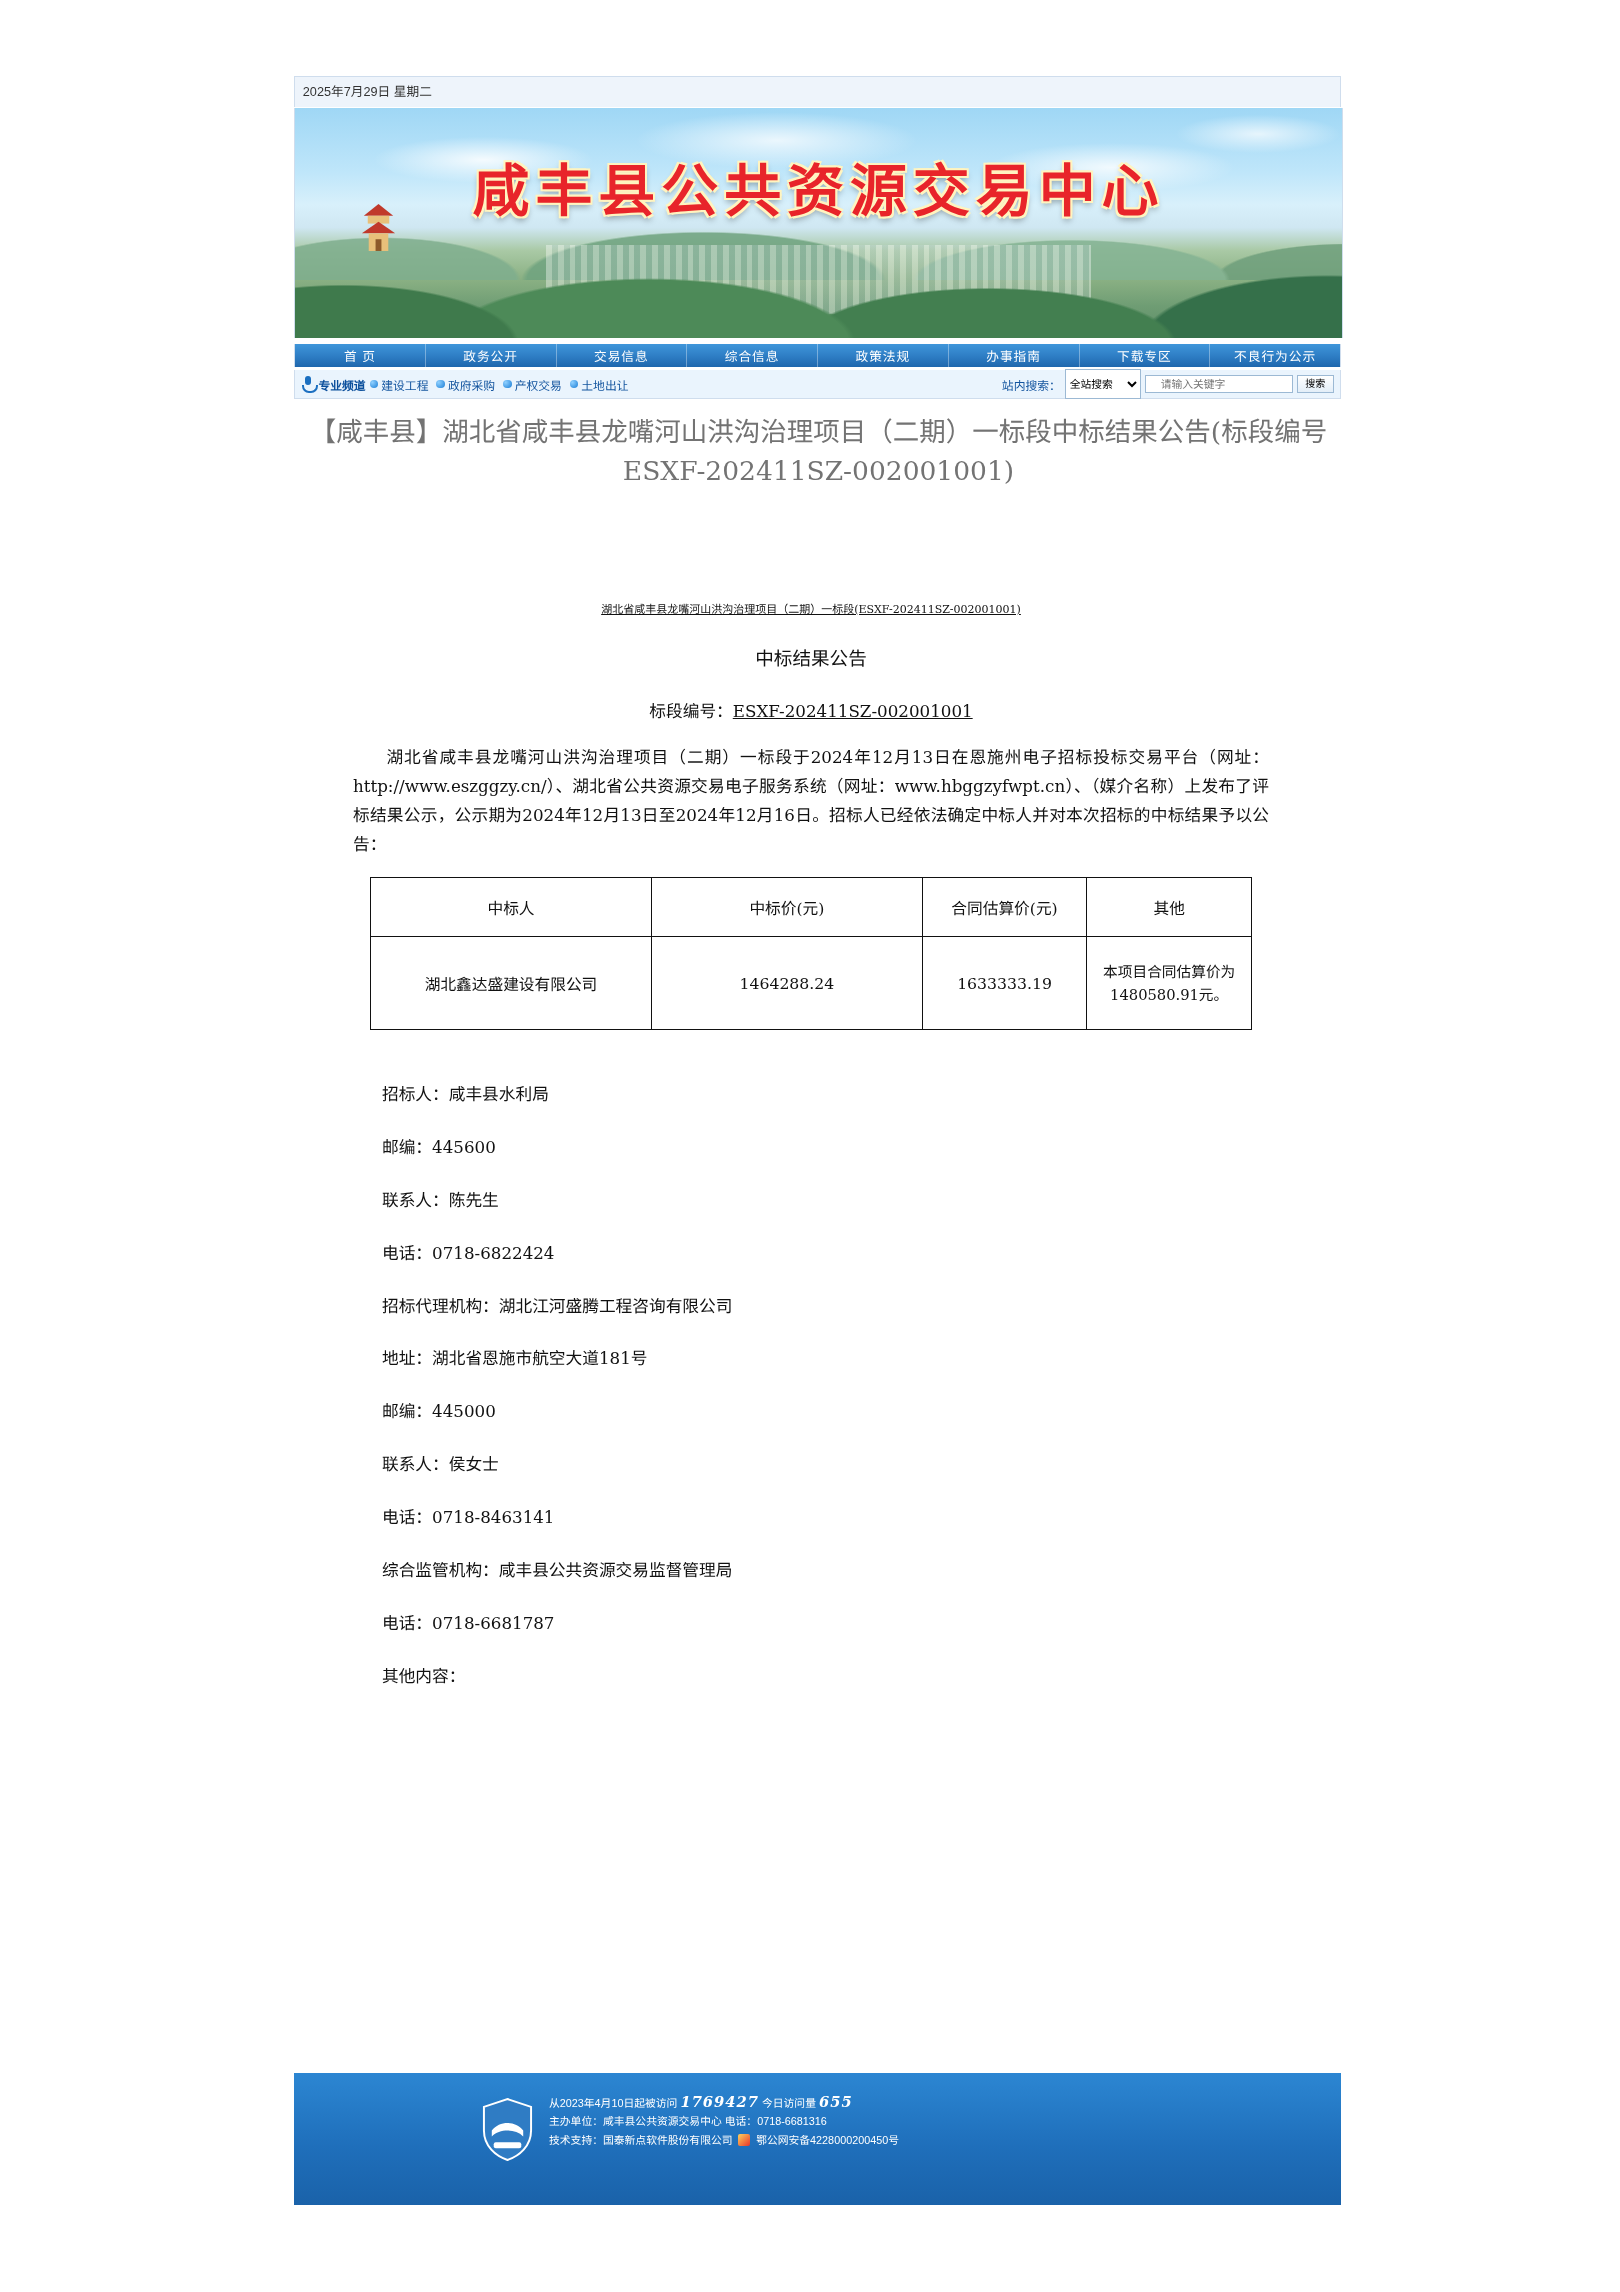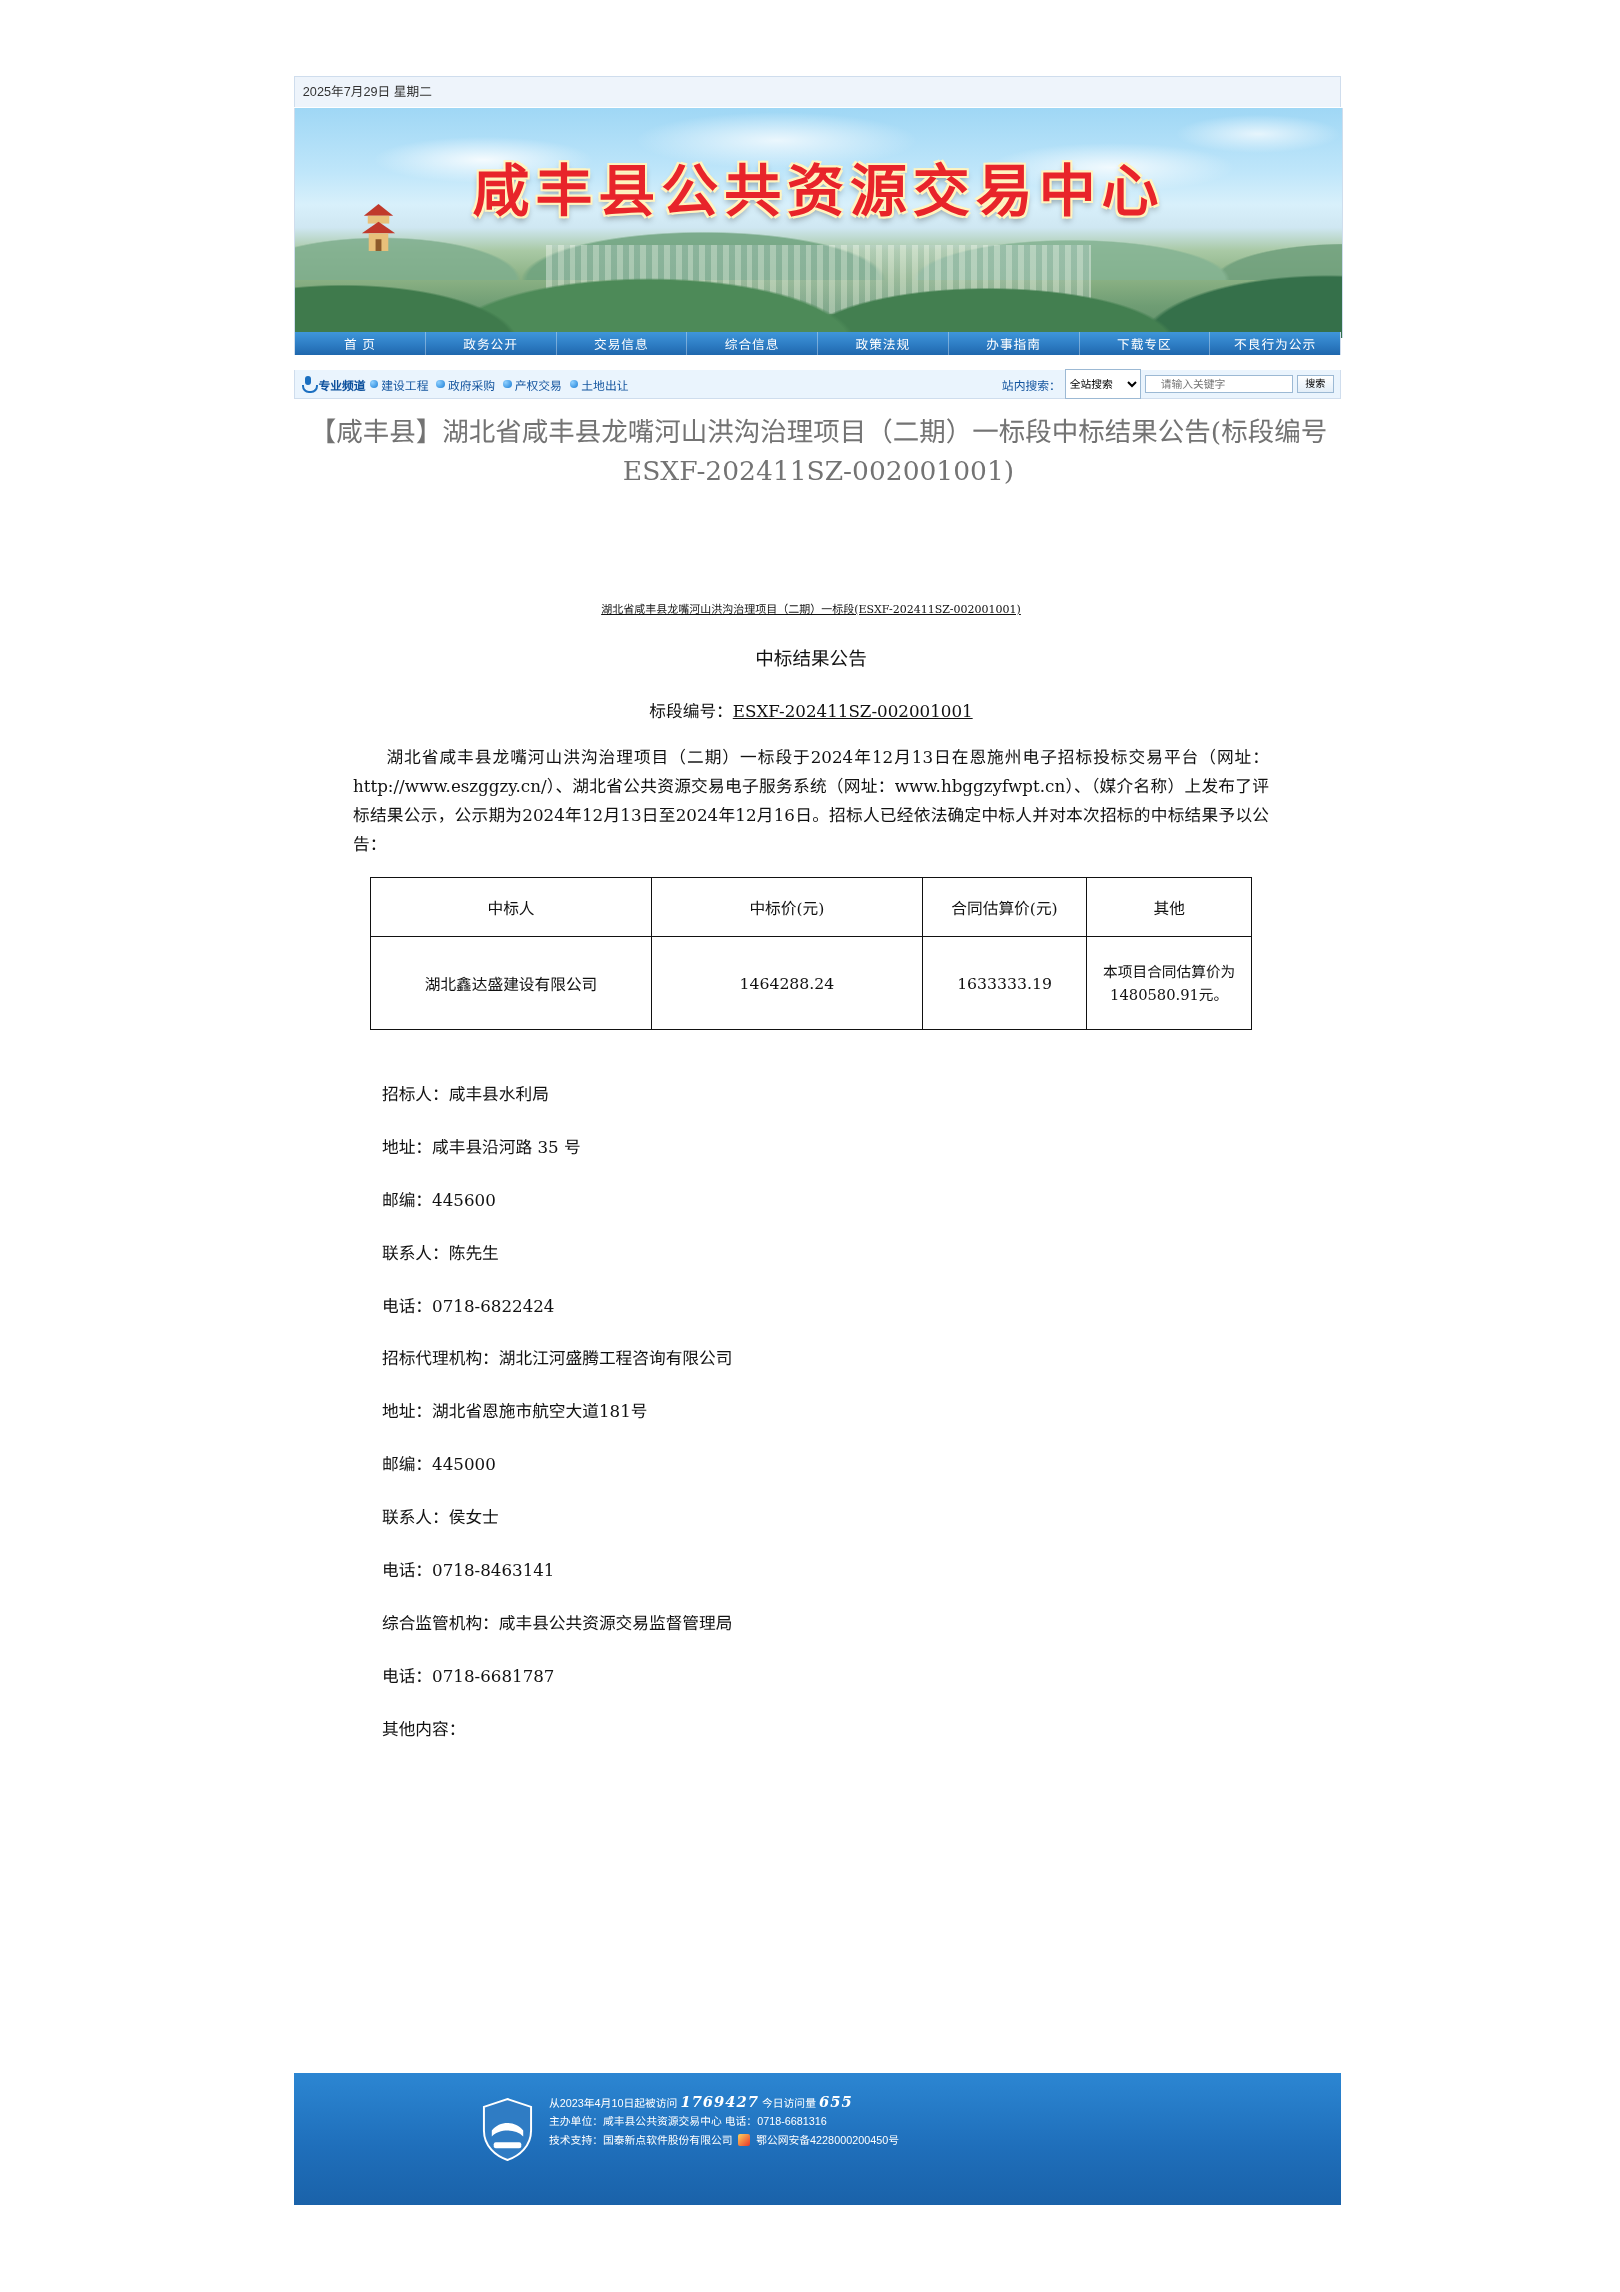--- a/index.html
+++ b/index.html
@@ -108,21 +108,21 @@
       -2px -2px 0 #fff4c0,
       2px -2px 0 #fff4c0,
       -2px 2px 0 #fff4c0,
       0 3.9px 5.9px rgba(0,0,0,.35);
   }
 
   
   .mainnav {
     position: absolute;
     left: 294px;
-    top: 332px;
+    top: 344px;
     width: 1047px;
     height: 23px;
     background: linear-gradient(to bottom, #3f96da 0%, #2f7fc6 50%, #1f67ad 100%);
     border-left: 1px solid #cfdded;
     border-right: 1px solid #cfdded;
     display: flex;
     align-items: stretch;
     box-sizing: border-box;
     justify-content: flex-end;
   }
@@ -453,21 +453,20 @@
           <td>湖北鑫达盛建设有限公司</td>
           <td>1464288.24</td>
           <td>1633333.19</td>
           <td class="other">本项目合同估算价为1480580.91元。</td>
         </tr>
       </tbody>
     </table>
 
     <div class="contact-block">
       <div class="contact-line">招标人：咸丰县水利局</div>
-      <div class="contact-line">地址：咸丰县沿河路 35 号</div>
       <div class="contact-line">邮编：445600</div>
       <div class="contact-line">联系人：陈先生</div>
       <div class="contact-line">电话：0718-6822424</div>
       <div class="contact-line">招标代理机构：湖北江河盛腾工程咨询有限公司</div>
       <div class="contact-line">地址：湖北省恩施市航空大道181号</div>
       <div class="contact-line">邮编：445000</div>
       <div class="contact-line">联系人：侯女士</div>
       <div class="contact-line">电话：0718-8463141</div>
       <div class="contact-line">综合监管机构：咸丰县公共资源交易监督管理局</div>
       <div class="contact-line">电话：0718-6681787</div>

